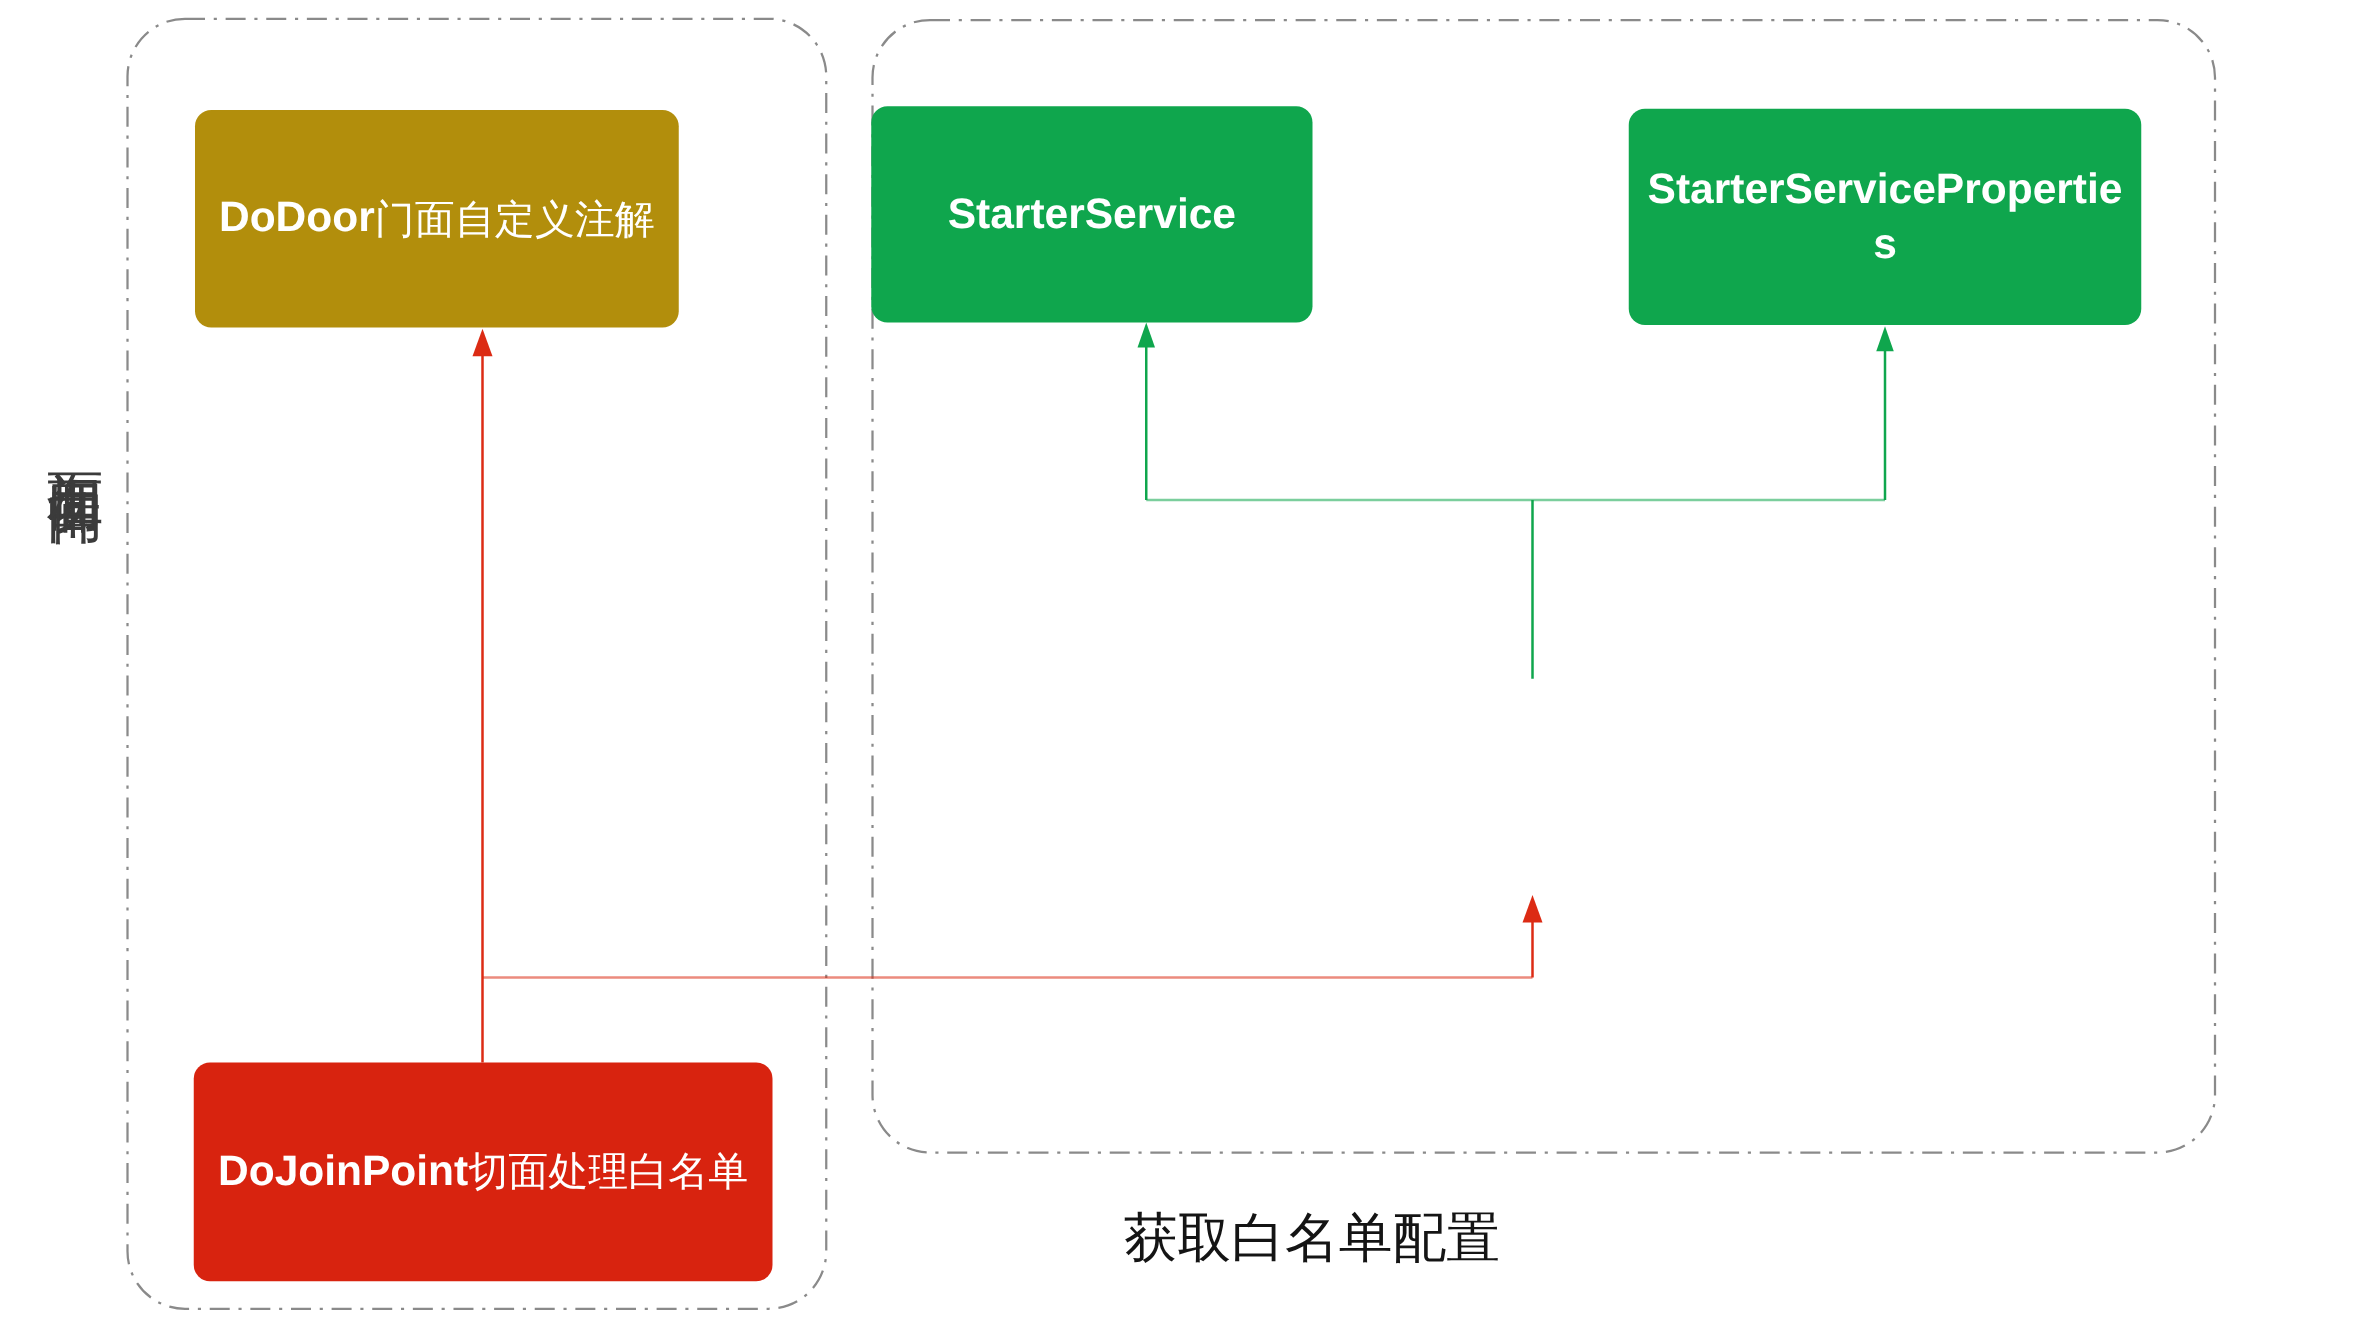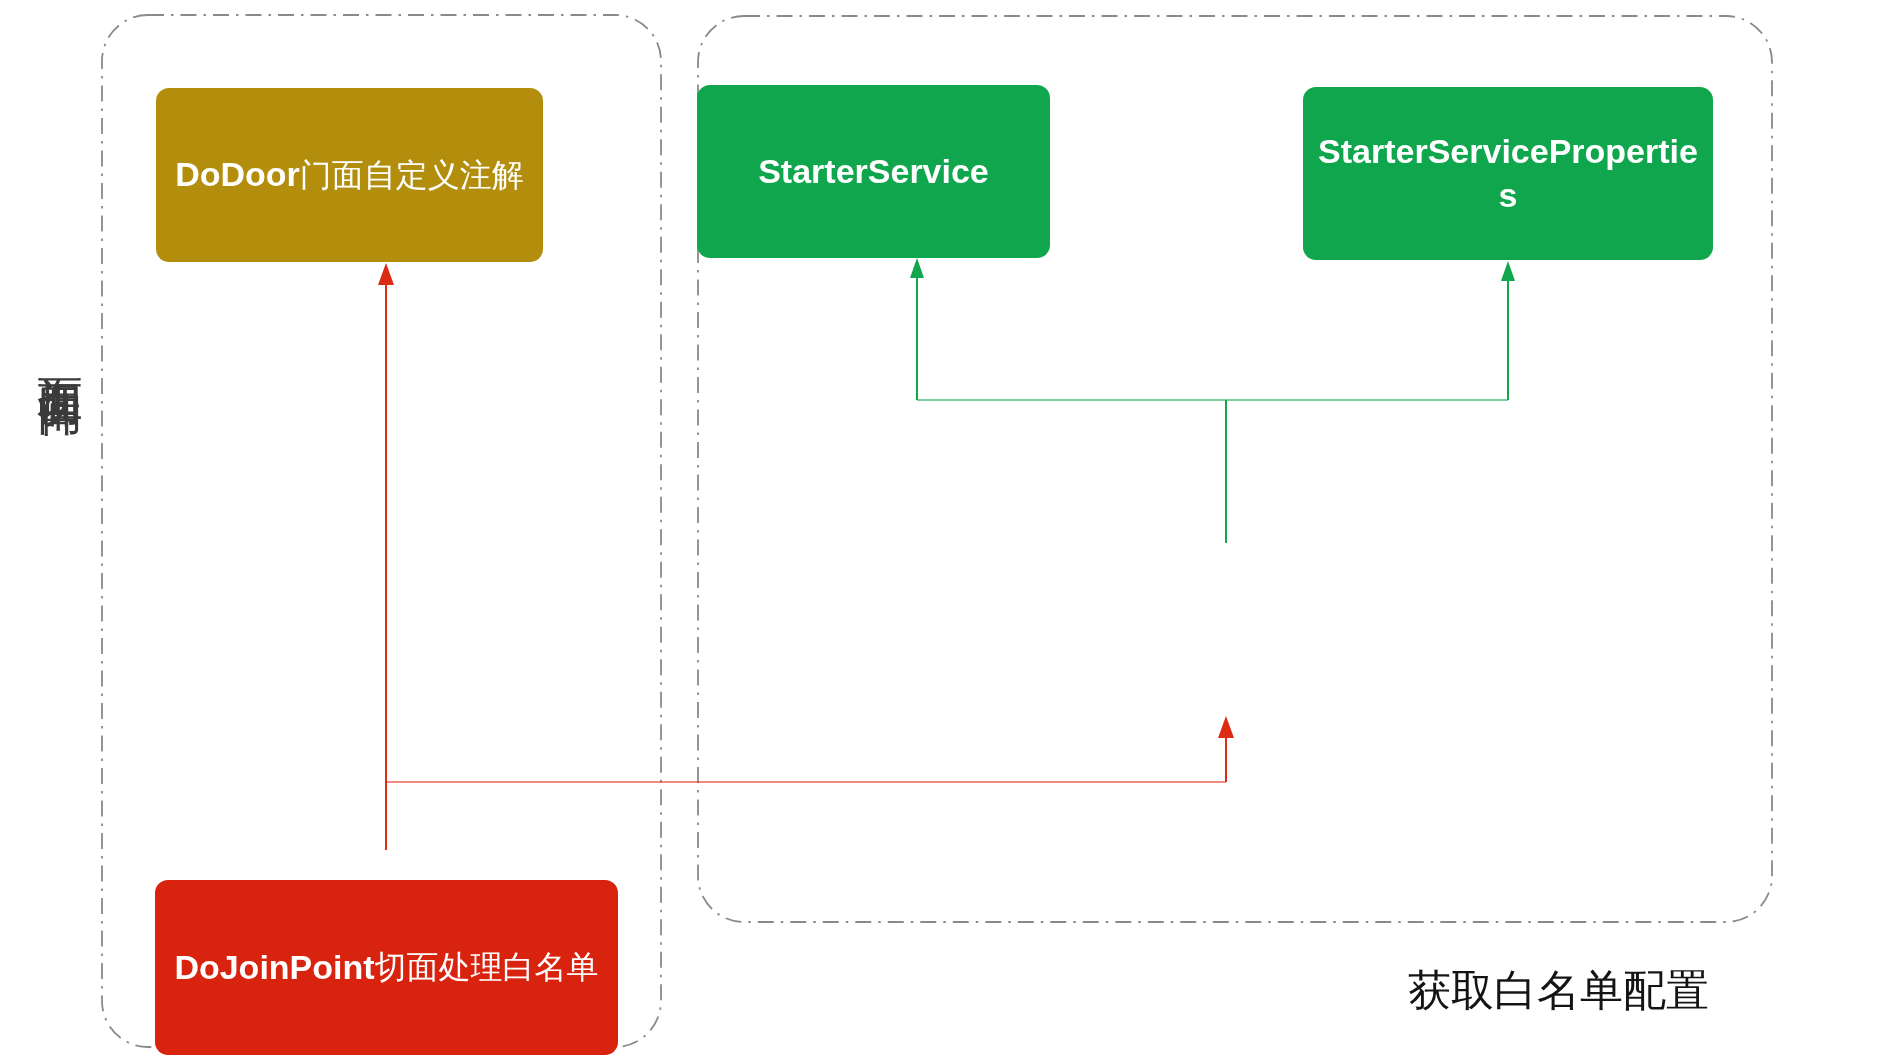--- a/index.html
+++ b/index.html
@@ -37,34 +37,34 @@
   .node .title{
     font-size:34px;font-weight:bold;
     overflow-wrap:anywhere;word-break:break-word;
     max-width:100%;
   }
   .node .subtitle{
     font-size:32px;font-weight:normal;
   }
   .node.gold{background:var(--facade_gold,#B28E0C);}
   .node.green{background:var(--service_green,#0FA64D);}
-  .node.red{background:var(--aspect_red,#D8230F);margin-top:30px;}
+  .node.red{background:var(--aspect_red,#D8230F);}
   .side-label{
     position:absolute;
     left:30px;top:340px;height:350px;
     writing-mode:vertical-rl;
     font-size:45px;
     letter-spacing:3px;
     color:var(--side_label_text,#3B3B3B);
     white-space:nowrap;
   }
   .caption{
     position:absolute;
     left:899px;top:962px;width:810px;
-    text-align:right;
+    text-align:left;
     font-size:43px;
     color:var(--caption_text,#141414);
   }
 </style>
 </head>
 <body>
 
 <div class="stage">
 
   <svg class="layer" width="1891" height="1058" viewBox="0 0 1891 1058">

